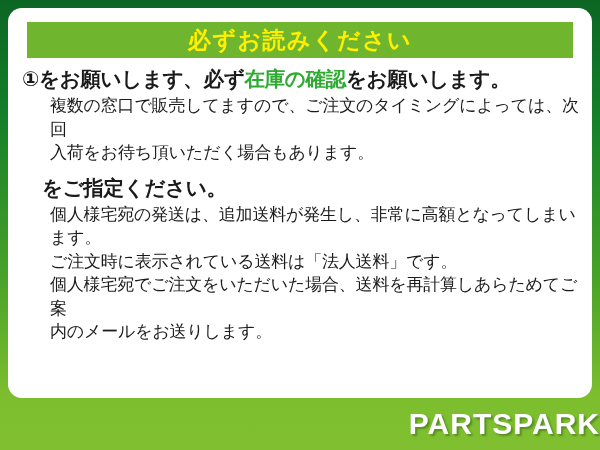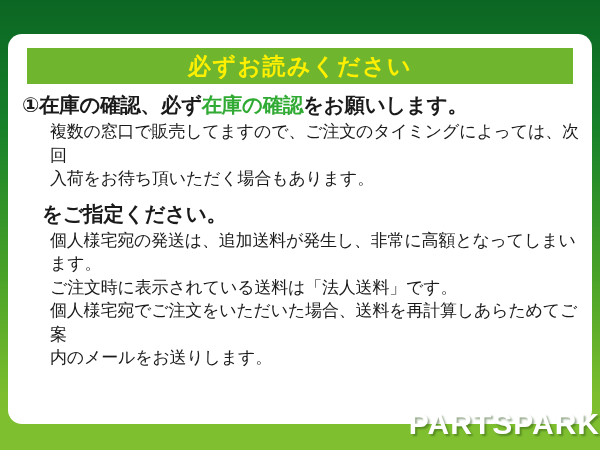--- a/index.html
+++ b/index.html
@@ -21,21 +21,20 @@
   #card {
     position: absolute;
     left: 8px;
     top: 8px;
     width: 584px;
     height: 390px;
     background: #ffffff;
     border-radius: 14px;
     box-sizing: border-box;
     overflow: hidden;
-    margin-top: 26px;
   }
 
   
   #header-banner {
     position: absolute;
     left: 19px;
     top: 14px;
     width: 546px;
     height: 36px;
     background: #6fb52e;
@@ -119,21 +118,21 @@
   <div id="card">
 
     <div id="header-banner">
       <span id="header-title">必ずお読みください</span>
     </div>
 
     <div id="items">
 
       <div class="item" id="item-1">
         <div class="item-heading">
-          <span class="num">①</span><span>在庫の確認、必ず</span><span class="hl">在庫の確認</span><span>をお願いします。</span>
+          <span class="num">①</span><span>をお願いします、必ず</span><span class="hl">在庫の確認</span><span>をお願いします。</span>
         </div>
         <div class="item-body">複数の窓口で販売してますので、ご注文のタイミングによっては、次回
 入荷をお待ち頂いただく場合もあります。</div>
       </div>
 
       <div class="item" id="item-2">
         <div class="item-heading heading-line2">をご指定ください。</div>
         <div class="item-body">個人様宅宛の発送は、追加送料が発生し、非常に高額となってしまいます。
 ご注文時に表示されている送料は「法人送料」です。
 個人様宅宛でご注文をいただいた場合、送料を再計算しあらためてご案

